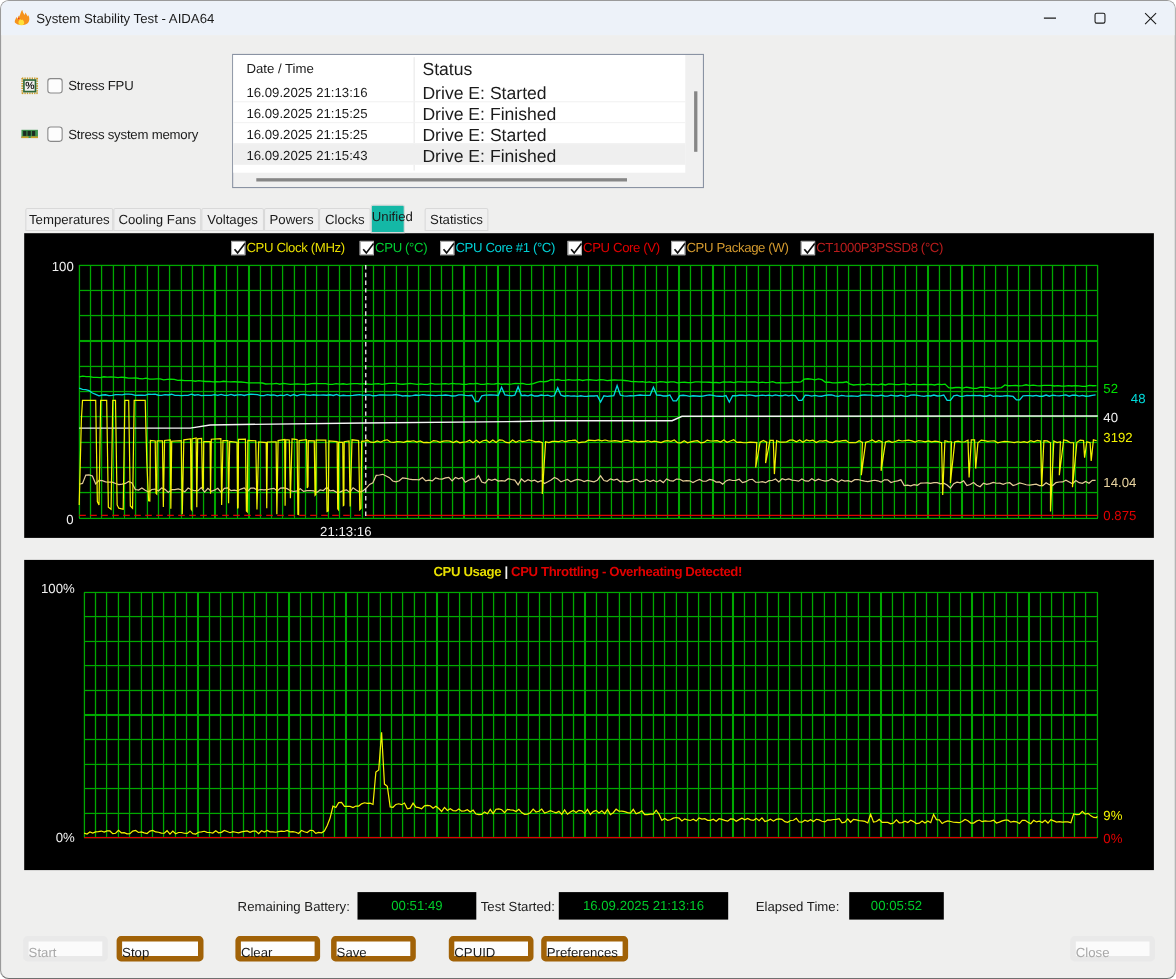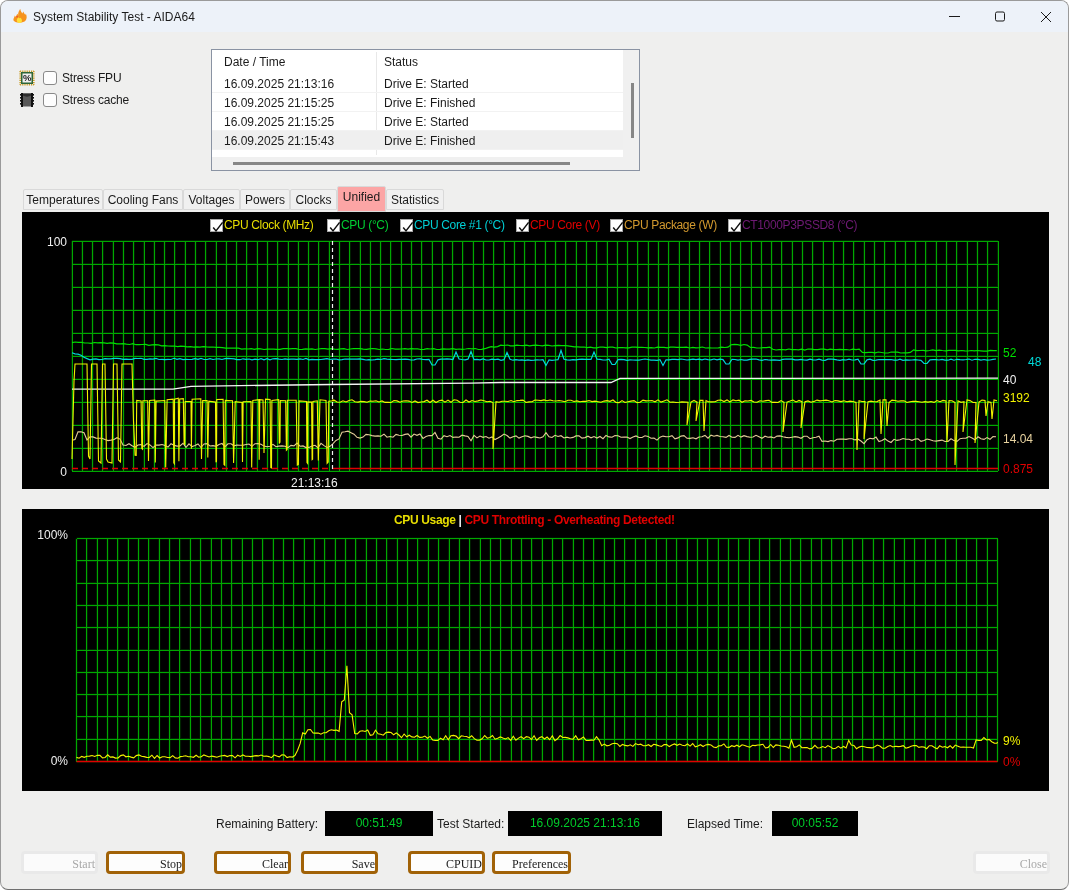--- a/index.html
+++ b/index.html
@@ -12,31 +12,31 @@
 .icon { position:absolute; left:18px; top:3px; width:16px; height:16px; }
 .cb { position:absolute; left:42px; top:4px; width:14px; height:14px; background:#fdfdfd;
   border:1px solid #898989; border-radius:3px; }
 .cbchk { position:absolute; left:42px; top:4px; width:14px; height:14px; background:#0067c0; border-radius:3px; }
 .rowlbl { position:absolute; left:61px; top:4px; font-size:12px; color:#1b1b1b; letter-spacing:-0.2px; }
 #tbl { position:absolute; left:210px; top:48px; width:429px; height:122px; background:#f0f0f0;
   border:1px solid #8a93a3; }
 #tblwhite { position:absolute; left:0; top:0; width:411px; height:107px; background:#fff; }
 .trow { position:absolute; left:0; width:411px; height:19px; border-bottom:1px solid #f2f2f2; }
 .tcell1 { position:absolute; left:12px; top:3px; font-size:12px; color:#1b1b1b; }
-.tcell2 { position:absolute; left:172px; top:3px; font-size:12px; color:#1b1b1b; }
+.tcell2 { position:absolute; left:172px; top:3px; font-size:16px; color:#1b1b1b; }
 .tab { position:absolute; top:188px; height:21px; background:#f0f0f0; border:1px solid #d9d9d9;
   font-size:12px; color:#1b1b1b; text-align:center; line-height:20px; border-radius:2px 2px 0 0; }
 #paneltop { position:absolute; left:21px; top:211px; width:1027px; height:277px; background:#000; }
 #panelbot { position:absolute; left:21px; top:508px; width:1027px; height:282px; background:#000; }
 .leg { position:absolute; top:217px; height:13px; font-size:12px; letter-spacing:-0.35px; }
 .legcb { position:absolute; width:13px; height:13px; background:#fff; border:1px solid #a8a8a8; }
 .leglbl { white-space:nowrap; }
 .clab { position:absolute; font-size:12px; white-space:nowrap; }
-.btn { position:absolute; top:850px; height:23px; background:#fdfdfd; border:3px solid #a16207;
-  border-radius:4px; font-size:12px; color:#1b1b1b; text-align:right; line-height:21px;font-family:Liberation Serif, serif; }
+.btn { position:absolute; top:850px; height:23px; background:#fdfdfd; border:5px solid #a16207;
+  border-radius:4px; font-size:12px; color:#1b1b1b; text-align:left; line-height:21px; }
 .btn.dis { background:#fbfbfb; border-color:#e9e9e9; color:#a8a8a8; }
 .blab { position:absolute; font-size:12px; color:#1b1b1b; white-space:nowrap; }
 .vbox { position:absolute; top:810px; height:25px; background:#000; color:#00cc2a; font-size:12px;
   text-align:center; line-height:25px; }
 </style></head>
 <body>
 <div id="win">
   <div id="titlebar"></div>
   <svg style="position:absolute;left:11px;top:7px" width="17" height="17" viewBox="0 0 17 17">
     <path d="M1.5 12.5 C1 10.5 2.5 9.5 2.8 7.5 L4.2 9.2 C4 7.8 4.6 6.8 5.6 5.8 L6.2 7.4 C5.8 5 7.2 2.6 8.2 0.8 C8.6 2.8 9.4 4.2 10.4 5.6 L11.2 3.4 C12 5 12.6 6.2 13.4 7 L13.8 5.6 C15 8.2 15 10.8 13.6 12.6 C11.4 15.4 4 15.6 1.5 12.5Z" fill="#f6931d"></path>
@@ -62,35 +62,33 @@
           <line x1="1.2" y1="1" x2="1.2" y2="15"></line>
           <line x1="14.8" y1="1" x2="14.8" y2="15"></line>
         </g>
         <rect x="2" y="2" width="12" height="12" fill="#2e6737"></rect>
         <rect x="3.5" y="3.5" width="9" height="9" fill="#f0f0f0"></rect>
         <text x="8.2" y="11.2" font-size="9.5" font-weight="bold" fill="#1e1e1e" text-anchor="middle" font-family="Liberation Sans">%</text>
       </svg>
     <div class="cb"></div>
       <div class="rowlbl">Stress FPU</div>
   </div>
-  <div class="row" style="top:88px">
+  <div class="row" style="top:110px">
     <svg class="icon" viewBox="0 0 16 16">
-        <g fill="#111">
-          <rect x="2" y="1" width="2" height="14"></rect>
-          <rect x="12" y="1" width="2" height="14"></rect>
-          <rect x="1" y="2" width="14" height="1.6"></rect>
-          <rect x="1" y="5" width="14" height="1.6"></rect>
-          <rect x="1" y="8" width="14" height="1.6"></rect>
-          <rect x="1" y="11" width="14" height="1.6"></rect>
+        <rect x="0.5" y="4" width="15" height="7.5" fill="#3f9450"></rect>
+        <rect x="0.5" y="10" width="6.5" height="1.5" fill="#caa02c"></rect>
+        <rect x="9" y="10" width="6.5" height="1.5" fill="#caa02c"></rect>
+        <g fill="#1c2b20">
+          <rect x="2" y="5" width="3" height="4.5"></rect>
+          <rect x="6" y="5" width="3" height="4.5"></rect>
+          <rect x="10" y="5" width="3" height="4.5"></rect>
         </g>
-        <rect x="4" y="1.5" width="8" height="13" fill="#585858"></rect>
-        <path d="M4 1.5 h8 v2 c-2 1.5 -6 1.5 -8 0 Z" fill="#2c2c2c"></path>
       </svg>
     <div class="cb"></div>
-      <div class="rowlbl">Stress cache</div>
+      <div class="rowlbl">Stress system memory</div>
   </div>
 
   <div id="tbl">
     <div id="tblwhite">
       <div style="position:absolute;left:0;top:0;width:411px;height:24px;">
         <div class="tcell1" style="top:5px">Date / Time</div>
         <div class="tcell2" style="top:5px">Status</div>
       </div>
       <div style="position:absolute;left:164px;top:2px;width:1px;height:103px;background:#e8e8e8"></div>
       <div class="trow" style="top:24px">
@@ -112,21 +110,21 @@
     </div>
     <div style="position:absolute;left:419px;top:33px;width:3px;height:55px;background:#868686"></div>
     <div style="position:absolute;left:21px;top:112px;width:337px;height:3px;background:#868686"></div>
   </div>
 
   <div class="tab" style="left:22px;width:80px">Temperatures</div>
   <div class="tab" style="left:102px;width:80px">Cooling Fans</div>
   <div class="tab" style="left:182px;width:57px">Voltages</div>
   <div class="tab" style="left:239px;width:50px">Powers</div>
   <div class="tab" style="left:289px;width:47px">Clocks</div>
-  <div class="tab" style="left:336px;width:49px;top:185px;height:26px;background:#fca5a5;z-index:3;font-weight:normal">Unified</div>
+  <div class="tab" style="left:336px;width:31px;top:185px;height:26px;background:#14b8a6;z-index:3;font-weight:normal">Unified</div>
   <div class="tab" style="left:385px;width:58px">Statistics</div>
 
   <div id="paneltop"></div>
   <svg style="position:absolute;left:21px;top:211px;z-index:2" width="1027" height="277" viewBox="0 0 1027 277">
     <path d="M50.00 29.0V259.0M60.29 29.0V259.0M70.58 29.0V259.0M80.87 29.0V259.0M91.16 29.0V259.0M101.44 29.0V259.0M111.73 29.0V259.0M122.02 29.0V259.0M132.31 29.0V259.0M142.60 29.0V259.0M152.89 29.0V259.0M163.18 29.0V259.0M173.47 29.0V259.0M183.76 29.0V259.0M194.04 29.0V259.0M204.33 29.0V259.0M214.62 29.0V259.0M224.91 29.0V259.0M235.20 29.0V259.0M245.49 29.0V259.0M255.78 29.0V259.0M266.07 29.0V259.0M276.36 29.0V259.0M286.64 29.0V259.0M296.93 29.0V259.0M307.22 29.0V259.0M317.51 29.0V259.0M327.80 29.0V259.0M338.09 29.0V259.0M348.38 29.0V259.0M358.67 29.0V259.0M368.96 29.0V259.0M379.24 29.0V259.0M389.53 29.0V259.0M399.82 29.0V259.0M410.11 29.0V259.0M420.40 29.0V259.0M430.69 29.0V259.0M440.98 29.0V259.0M451.27 29.0V259.0M461.56 29.0V259.0M471.84 29.0V259.0M482.13 29.0V259.0M492.42 29.0V259.0M502.71 29.0V259.0M513.00 29.0V259.0M523.29 29.0V259.0M533.58 29.0V259.0M543.87 29.0V259.0M554.16 29.0V259.0M564.44 29.0V259.0M574.73 29.0V259.0M585.02 29.0V259.0M595.31 29.0V259.0M605.60 29.0V259.0M615.89 29.0V259.0M626.18 29.0V259.0M636.47 29.0V259.0M646.76 29.0V259.0M657.04 29.0V259.0M667.33 29.0V259.0M677.62 29.0V259.0M687.91 29.0V259.0M698.20 29.0V259.0M708.49 29.0V259.0M718.78 29.0V259.0M729.07 29.0V259.0M739.36 29.0V259.0M749.64 29.0V259.0M759.93 29.0V259.0M770.22 29.0V259.0M780.51 29.0V259.0M790.80 29.0V259.0M801.09 29.0V259.0M811.38 29.0V259.0M821.67 29.0V259.0M831.96 29.0V259.0M842.24 29.0V259.0M852.53 29.0V259.0M862.82 29.0V259.0M873.11 29.0V259.0M883.40 29.0V259.0M893.69 29.0V259.0M903.98 29.0V259.0M914.27 29.0V259.0M924.56 29.0V259.0M934.84 29.0V259.0M945.13 29.0V259.0M955.42 29.0V259.0M965.71 29.0V259.0M976.00 29.0V259.0M50.0 29.00H976.0M50.0 52.00H976.0M50.0 75.00H976.0M50.0 98.00H976.0M50.0 121.00H976.0M50.0 144.00H976.0M50.0 167.00H976.0M50.0 190.00H976.0M50.0 213.00H976.0M50.0 236.00H976.0M50.0 259.00H976.0" stroke="#00a800" stroke-width="1" fill="none" shape-rendering="crispEdges"></path>
     <path d="M50.00 29.0V259.0M60.29 29.0V259.0M70.58 29.0V259.0M80.87 29.0V259.0M91.16 29.0V259.0M101.44 29.0V259.0M111.73 29.0V259.0M122.02 29.0V259.0M132.31 29.0V259.0M142.60 29.0V259.0M152.89 29.0V259.0M163.18 29.0V259.0M173.47 29.0V259.0M183.76 29.0V259.0M194.04 29.0V259.0M204.33 29.0V259.0M214.62 29.0V259.0M224.91 29.0V259.0M235.20 29.0V259.0M245.49 29.0V259.0M255.78 29.0V259.0M266.07 29.0V259.0M276.36 29.0V259.0M286.64 29.0V259.0M296.93 29.0V259.0M307.22 29.0V259.0M317.51 29.0V259.0M327.80 29.0V259.0M338.09 29.0V259.0M348.38 29.0V259.0M358.67 29.0V259.0M368.96 29.0V259.0M379.24 29.0V259.0M389.53 29.0V259.0M399.82 29.0V259.0M410.11 29.0V259.0M420.40 29.0V259.0M430.69 29.0V259.0M440.98 29.0V259.0M451.27 29.0V259.0M461.56 29.0V259.0M471.84 29.0V259.0M482.13 29.0V259.0M492.42 29.0V259.0M502.71 29.0V259.0M513.00 29.0V259.0M523.29 29.0V259.0M533.58 29.0V259.0M543.87 29.0V259.0M554.16 29.0V259.0M564.44 29.0V259.0M574.73 29.0V259.0M585.02 29.0V259.0M595.31 29.0V259.0M605.60 29.0V259.0M615.89 29.0V259.0M626.18 29.0V259.0M636.47 29.0V259.0M646.76 29.0V259.0M657.04 29.0V259.0M667.33 29.0V259.0M677.62 29.0V259.0M687.91 29.0V259.0M698.20 29.0V259.0M708.49 29.0V259.0M718.78 29.0V259.0M729.07 29.0V259.0M739.36 29.0V259.0M749.64 29.0V259.0M759.93 29.0V259.0M770.22 29.0V259.0M780.51 29.0V259.0M790.80 29.0V259.0M801.09 29.0V259.0M811.38 29.0V259.0M821.67 29.0V259.0M831.96 29.0V259.0M842.24 29.0V259.0M852.53 29.0V259.0M862.82 29.0V259.0M873.11 29.0V259.0M883.40 29.0V259.0M893.69 29.0V259.0M903.98 29.0V259.0M914.27 29.0V259.0M924.56 29.0V259.0M934.84 29.0V259.0M945.13 29.0V259.0M955.42 29.0V259.0M965.71 29.0V259.0M976.00 29.0V259.0M50.0 29.00H976.0M50.0 52.00H976.0M50.0 75.00H976.0M50.0 98.00H976.0M50.0 121.00H976.0M50.0 144.00H976.0M50.0 167.00H976.0M50.0 190.00H976.0M50.0 213.00H976.0M50.0 236.00H976.0M50.0 259.00H976.0" stroke="#00a800" stroke-width="2.2" fill="none" stroke-opacity="0.22"></path>
     <polyline points="50.0,130.7 53.2,130.0 56.4,130.4 59.6,130.4 62.8,131.0 66.0,131.0 69.2,131.3 72.4,130.5 75.6,130.9 78.8,130.6 82.0,130.8 85.2,131.3 88.4,130.9 91.6,131.2 94.8,131.8 98.0,131.8 101.2,131.6 104.4,132.1 107.6,132.5 110.8,131.7 114.0,132.7 117.2,132.7 120.4,132.5 123.6,132.4 126.8,133.4 130.0,132.9 133.2,132.7 136.4,132.9 139.6,133.8 142.8,133.7 146.0,134.0 149.2,134.1 152.4,134.0 155.6,134.6 158.8,134.1 162.0,134.4 165.2,134.8 168.4,134.7 171.6,135.1 174.8,134.9 178.0,135.2 181.2,134.6 184.4,134.9 187.6,135.1 190.8,135.0 194.0,135.3 197.2,135.3 200.4,135.6 203.6,136.1 206.8,136.0 210.0,136.1 213.2,136.0 216.4,136.2 219.6,137.1 222.8,136.9 226.0,137.0 229.2,136.6 232.4,137.3 235.6,136.6 238.8,136.9 242.0,137.5 245.2,137.2 248.4,137.1 251.6,137.2 254.8,137.4 258.0,137.3 261.2,136.7 264.4,136.5 267.6,136.8 270.8,136.7 274.0,136.7 277.2,137.5 280.4,137.4 283.6,136.8 286.8,137.2 290.0,136.9 293.2,137.5 296.4,137.0 299.6,136.7 302.8,136.7 306.0,137.1 309.2,136.7 312.4,137.1 315.6,137.4 318.8,136.9 322.0,136.7 325.2,137.5 328.4,137.0 331.6,136.6 334.8,136.5 338.0,136.6 341.2,137.1 344.4,137.3 347.6,136.9 350.8,136.5 354.0,136.9 357.2,137.5 360.4,137.0 363.6,137.5 366.8,137.4 370.0,136.5 373.2,137.2 376.4,137.2 379.6,137.0 382.8,136.7 386.0,137.2 389.2,136.6 392.4,136.9 395.6,136.9 398.8,137.5 402.0,137.4 405.2,136.7 408.4,137.0 411.6,136.6 414.8,137.5 418.0,137.4 421.2,136.8 424.4,137.2 427.6,137.1 430.8,136.6 434.0,137.3 437.2,137.0 440.4,137.3 443.6,137.0 446.8,136.5 450.0,136.8 453.2,136.5 456.4,137.5 459.6,137.3 462.8,136.7 466.0,135.6 469.2,134.7 472.4,135.1 475.6,134.6 478.8,133.1 482.0,133.5 485.2,133.0 488.4,133.8 491.6,133.8 494.8,133.1 498.0,133.5 501.2,133.6 504.4,133.2 507.6,133.9 510.8,133.4 514.0,133.2 517.2,133.5 520.4,133.8 523.6,133.2 526.8,133.3 530.0,134.0 533.2,133.7 536.4,133.4 539.6,133.6 542.8,133.5 546.0,133.9 549.2,134.3 552.4,134.9 555.6,134.9 558.8,135.2 562.0,135.0 565.2,135.6 568.4,135.2 571.6,135.9 574.8,135.9 578.0,135.0 581.2,135.2 584.4,135.7 587.6,135.2 590.8,135.1 594.0,136.0 597.2,135.6 600.4,135.5 603.6,135.8 606.8,135.8 610.0,135.2 613.2,135.1 616.4,135.4 619.6,135.4 622.8,135.5 626.0,135.8 629.2,135.7 632.4,136.0 635.6,135.1 638.8,135.4 642.0,135.3 645.2,135.9 648.4,135.2 651.6,135.2 654.8,135.4 658.0,135.4 661.2,135.3 664.4,135.2 667.6,136.0 670.8,135.4 674.0,135.9 677.2,135.6 680.4,135.0 683.6,136.0 686.8,135.9 690.0,136.0 693.2,136.0 696.4,135.9 699.6,135.1 702.8,135.5 706.0,135.2 709.2,132.7 712.4,132.3 715.6,132.7 718.8,133.3 722.0,132.5 725.2,133.1 728.4,135.5 731.6,135.4 734.8,136.0 738.0,136.0 741.2,135.6 744.4,135.7 747.6,135.1 750.8,137.3 754.0,138.0 757.2,137.6 760.4,137.5 763.6,137.8 766.8,137.0 770.0,137.6 773.2,137.5 776.4,137.9 779.6,137.1 782.8,138.0 786.0,137.0 789.2,137.2 792.4,137.6 795.6,137.7 798.8,137.2 802.0,137.1 805.2,137.9 808.4,137.2 811.6,137.6 814.8,137.6 818.0,137.4 821.2,137.6 824.4,137.5 827.6,138.0 830.8,137.2 834.0,137.7 837.2,137.2 840.4,140.4 843.6,140.7 846.8,140.3 850.0,140.3 853.2,140.8 856.4,140.0 859.6,140.5 862.8,141.0 866.0,141.0 869.2,140.0 872.4,140.2 875.6,140.2 878.8,141.0 882.0,140.9 885.2,140.9 888.4,140.4 891.6,137.9 894.8,138.7 898.0,138.5 901.2,138.4 904.4,138.8 907.6,138.5 910.8,137.8 914.0,138.6 917.2,138.1 920.4,138.5 923.6,138.8 926.8,138.4 930.0,138.4 933.2,138.4 936.4,138.9 939.6,138.5 942.8,138.9 946.0,139.0 949.2,138.5 952.4,138.9 955.6,138.5 958.8,138.8 962.0,139.2 965.2,139.2 968.4,138.4 971.6,138.7 974.8,138.6" stroke="#00e000" stroke-width="1.2" fill="none"></polyline>
     <polyline points="50.0,140.8 53.0,141.9 56.0,142.2 59.0,143.2 62.0,145.3 65.0,146.6 68.0,147.9 71.0,147.1 74.0,146.9 77.0,147.7 80.0,147.5 83.0,146.7 86.0,146.8 89.0,146.9 92.0,146.3 95.0,146.3 98.0,146.6 101.0,147.4 104.0,147.2 107.0,147.3 110.0,147.4 113.0,146.4 116.0,146.5 119.0,146.3 122.0,147.3 125.0,147.4 128.0,146.8 131.0,147.1 134.0,146.4 137.0,147.5 140.0,147.4 143.0,147.6 146.0,147.4 149.0,147.5 152.0,146.3 155.0,147.3 158.0,146.7 161.0,147.6 164.0,147.4 167.0,147.5 170.0,147.4 173.0,146.7 176.0,147.4 179.0,146.5 182.0,147.5 185.0,147.5 188.0,146.6 191.0,147.5 194.0,147.0 197.0,146.8 200.0,147.5 203.0,146.7 206.0,146.4 209.0,146.6 212.0,146.8 215.0,147.6 218.0,147.7 221.0,146.8 224.0,147.3 227.0,147.0 230.0,147.8 233.0,147.2 236.0,147.7 239.0,146.6 242.0,147.8 245.0,146.7 248.0,147.8 251.0,146.8 254.0,146.6 257.0,147.1 260.0,147.5 263.0,146.9 266.0,147.3 269.0,147.2 272.0,147.1 275.0,147.3 278.0,146.9 281.0,147.5 284.0,146.5 287.0,147.8 290.0,147.3 293.0,147.6 296.0,147.6 299.0,147.5 302.0,147.1 305.0,146.7 308.0,147.5 311.0,147.1 314.0,147.0 317.0,147.8 320.0,147.6 323.0,147.0 326.0,147.1 329.0,147.2 332.0,147.2 335.0,147.1 338.0,146.8 341.0,147.3 344.0,148.0 347.0,147.6 350.0,148.0 353.0,147.6 356.0,147.1 359.0,147.5 362.0,146.7 365.0,147.1 368.0,147.3 371.0,147.5 374.0,147.7 377.0,147.4 380.0,147.4 383.0,147.1 386.0,147.4 389.0,148.0 392.0,147.9 395.0,147.0 398.0,146.9 401.0,147.5 404.0,147.7 407.0,147.3 410.0,153.0 413.0,153.0 416.0,147.8 419.0,147.2 422.0,147.1 425.0,146.9 428.0,147.2 431.0,147.5 434.0,140.0 437.0,147.0 440.0,147.5 443.0,147.8 446.0,147.2 449.0,139.5 452.0,147.6 455.0,147.3 458.0,147.8 461.0,146.9 464.0,148.0 467.0,148.0 470.0,147.1 473.0,147.6 476.0,147.2 479.0,148.3 482.0,147.7 485.0,140.5 488.0,147.3 491.0,148.2 494.0,147.6 497.0,148.1 500.0,147.9 503.0,148.4 506.0,147.8 509.0,148.3 512.0,148.2 515.0,147.9 518.0,148.0 521.0,147.7 524.0,153.5 527.0,147.8 530.0,148.3 533.0,148.0 536.0,147.7 539.0,138.5 542.0,147.3 545.0,147.9 548.0,148.1 551.0,147.7 554.0,147.9 557.0,147.4 560.0,147.1 563.0,147.4 566.0,147.4 569.0,147.4 572.0,140.0 575.0,147.2 578.0,147.3 581.0,148.0 584.0,148.0 587.0,147.1 590.0,152.5 593.0,152.5 596.0,147.6 599.0,147.3 602.0,147.6 605.0,148.3 608.0,147.8 611.0,148.0 614.0,148.2 617.0,148.1 620.0,147.5 623.0,147.0 626.0,147.5 629.0,148.1 632.0,148.2 635.0,148.3 638.0,147.6 641.0,153.5 644.0,147.8 647.0,147.8 650.0,147.3 653.0,147.3 656.0,147.6 659.0,147.0 662.0,147.5 665.0,148.0 668.0,147.6 671.0,147.2 674.0,147.7 677.0,147.2 680.0,147.9 683.0,147.0 686.0,147.6 689.0,147.8 692.0,147.0 695.0,147.9 698.0,147.2 701.0,147.6 704.0,152.0 707.0,152.0 710.0,147.3 713.0,147.5 716.0,148.1 719.0,147.5 722.0,148.1 725.0,148.2 728.0,147.4 731.0,147.1 734.0,147.0 737.0,147.8 740.0,148.4 743.0,147.5 746.0,147.9 749.0,148.1 752.0,147.9 755.0,148.1 758.0,148.3 761.0,147.3 764.0,147.0 767.0,147.2 770.0,147.2 773.0,147.9 776.0,147.8 779.0,147.3 782.0,148.0 785.0,148.1 788.0,147.2 791.0,147.9 794.0,148.0 797.0,147.2 800.0,148.1 803.0,148.4 806.0,147.2 809.0,147.0 812.0,147.4 815.0,147.9 818.0,148.3 821.0,147.6 824.0,148.0 827.0,147.1 830.0,148.0 833.0,147.9 836.0,147.1 839.0,152.0 842.0,152.0 845.0,147.8 848.0,147.2 851.0,148.4 854.0,148.1 857.0,147.5 860.0,147.6 863.0,147.5 866.0,147.7 869.0,147.5 872.0,148.2 875.0,148.2 878.0,147.1 881.0,148.3 884.0,147.9 887.0,148.2 890.0,148.0 893.0,147.6 896.0,148.0 899.0,148.4 902.0,151.5 905.0,151.5 908.0,147.8 911.0,147.7 914.0,147.6 917.0,148.0 920.0,147.4 923.0,148.2 926.0,148.2 929.0,147.1 932.0,148.2 935.0,147.3 938.0,147.7 941.0,147.9 944.0,147.5 947.0,147.0 950.0,148.2 953.0,147.3 956.0,147.3 959.0,148.1 962.0,147.5 965.0,148.2 968.0,148.0 971.0,147.4 974.0,147.0" stroke="#00d9d9" stroke-width="1.2" fill="none"></polyline>
     <polyline points="50.0,177.2 151.0,177.2 169.0,174.3 309.0,172.5 449.0,171.2 479.0,170.5 589.0,170.5 598.0,166.4 976.0,166.2" stroke="#f4f4f4" stroke-width="1.3" fill="none"></polyline>
     <polyline points="50.0,228.2 53.0,227.5 56.0,219.9 59.0,219.8 62.0,220.7 65.0,227.9 68.0,224.8 71.0,224.9 74.0,226.1 77.0,226.3 80.0,226.3 83.0,227.5 86.0,228.6 89.0,228.1 92.0,227.5 95.0,225.7 98.0,227.1 101.0,233.0 104.0,233.5 107.0,231.7 110.0,233.7 113.0,235.3 116.0,233.0 119.0,232.6 122.0,234.4 125.0,231.6 128.0,232.9 131.0,235.6 134.0,233.1 137.0,233.1 140.0,232.5 143.0,233.5 146.0,235.1 149.0,231.7 152.0,233.2 155.0,234.1 158.0,234.0 161.0,231.3 164.0,235.4 167.0,231.9 170.0,234.6 173.0,233.6 176.0,231.9 179.0,235.5 182.0,231.9 185.0,231.6 188.0,234.0 191.0,233.6 194.0,234.3 197.0,232.6 200.0,231.5 203.0,234.7 206.0,231.8 209.0,231.8 212.0,233.8 215.0,233.0 218.0,233.3 221.0,233.2 224.0,232.5 227.0,232.0 230.0,234.4 233.0,231.7 236.0,231.6 239.0,232.2 242.0,234.1 245.0,234.8 248.0,234.2 251.0,232.4 254.0,234.7 257.0,234.1 260.0,233.9 263.0,234.2 266.0,235.7 269.0,233.4 272.0,233.9 275.0,231.1 278.0,234.2 281.0,233.9 284.0,235.6 287.0,235.4 290.0,234.0 293.0,233.3 296.0,235.7 299.0,231.4 302.0,233.6 305.0,235.4 308.0,234.3 311.0,231.7 314.0,228.4 317.0,226.9 320.0,220.2 323.0,219.8 326.0,219.2 329.0,220.7 332.0,222.2 335.0,225.3 338.0,226.1 341.0,225.1 344.0,222.4 347.0,222.8 350.0,223.6 353.0,224.1 356.0,223.9 359.0,224.2 362.0,222.1 365.0,225.2 368.0,224.5 371.0,225.2 374.0,222.4 377.0,223.3 380.0,223.5 383.0,222.4 386.0,221.9 389.0,225.1 392.0,222.1 395.0,223.3 398.0,222.0 401.0,226.4 404.0,224.6 407.0,223.5 410.0,223.6 413.0,220.4 416.0,226.2 419.0,227.2 422.0,223.7 425.0,224.7 428.0,223.6 431.0,225.4 434.0,225.0 437.0,225.3 440.0,223.2 443.0,223.9 446.0,224.5 449.0,228.8 452.0,223.4 455.0,225.9 458.0,224.1 461.0,225.3 464.0,224.5 467.0,226.2 470.0,224.9 473.0,227.6 476.0,226.0 479.0,224.3 482.0,222.1 485.0,223.5 488.0,226.1 491.0,224.8 494.0,223.9 497.0,226.1 500.0,224.7 503.0,223.8 506.0,224.4 509.0,225.8 512.0,224.8 515.0,225.4 518.0,226.0 521.0,224.7 524.0,220.6 527.0,224.8 530.0,225.5 533.0,223.3 536.0,224.5 539.0,223.7 542.0,226.0 545.0,225.1 548.0,226.0 551.0,225.4 554.0,223.9 557.0,223.8 560.0,226.1 563.0,225.6 566.0,224.2 569.0,225.8 572.0,224.5 575.0,226.1 578.0,224.5 581.0,226.7 584.0,223.4 587.0,224.9 590.0,225.3 593.0,223.5 596.0,223.7 599.0,225.3 602.0,225.0 605.0,225.1 608.0,226.6 611.0,225.1 614.0,223.9 617.0,225.5 620.0,225.5 623.0,223.8 626.0,224.4 629.0,226.3 632.0,226.0 635.0,228.1 638.0,225.2 641.0,224.1 644.0,224.8 647.0,224.7 650.0,223.7 653.0,226.8 656.0,225.9 659.0,224.1 662.0,223.7 665.0,226.3 668.0,226.4 671.0,225.8 674.0,226.8 677.0,225.0 680.0,224.8 683.0,223.4 686.0,226.2 689.0,223.2 692.0,224.2 695.0,223.4 698.0,224.5 701.0,224.8 704.0,225.4 707.0,223.5 710.0,225.2 713.0,225.4 716.0,223.3 719.0,225.1 722.0,223.7 725.0,224.6 728.0,225.3 731.0,225.0 734.0,223.3 737.0,224.7 740.0,226.3 743.0,224.2 746.0,225.3 749.0,224.9 752.0,226.0 755.0,224.1 758.0,223.9 761.0,224.7 764.0,225.4 767.0,225.8 770.0,225.2 773.0,224.6 776.0,225.1 779.0,226.3 782.0,224.2 785.0,224.2 788.0,226.7 791.0,225.7 794.0,225.2 797.0,224.2 800.0,229.4 803.0,229.0 806.0,229.6 809.0,228.6 812.0,229.2 815.0,227.2 818.0,227.1 821.0,227.0 824.0,227.4 827.0,226.7 830.0,226.8 833.0,227.9 836.0,227.2 839.0,229.0 842.0,231.7 845.0,227.7 848.0,226.3 851.0,226.9 854.0,225.1 857.0,229.5 860.0,228.5 863.0,226.7 866.0,229.1 869.0,230.5 872.0,227.3 875.0,228.4 878.0,227.7 881.0,226.5 884.0,227.3 887.0,227.2 890.0,228.3 893.0,227.1 896.0,226.8 899.0,229.4 902.0,228.5 905.0,227.0 908.0,227.8 911.0,228.7 914.0,229.1 917.0,228.6 920.0,228.1 923.0,229.5 926.0,229.5 929.0,226.8 932.0,228.6 935.0,229.4 938.0,226.7 941.0,226.2 944.0,226.1 947.0,224.5 950.0,226.1 953.0,227.8 956.0,224.8 959.0,226.8 962.0,227.4 965.0,225.6 968.0,227.3 971.0,224.6 974.0,224.7" stroke="#e3cc96" stroke-width="1.1" fill="none"></polyline>
@@ -152,21 +150,21 @@
         <path d="M2.2 6.6 L5 9.9 L11.6 1.4" stroke="#111" stroke-width="1.5" fill="none"></path>
       </svg></div>
     <div class="leg leglbl" style="left:529px;color:#e00000">CPU Core (V)</div>
   <div class="legcb" style="left:609px;top:218px"><svg width="13" height="13" viewBox="0 0 13 13" style="overflow:visible">
         <path d="M2.2 6.6 L5 9.9 L11.6 1.4" stroke="#111" stroke-width="1.5" fill="none"></path>
       </svg></div>
     <div class="leg leglbl" style="left:623px;color:#d2992e">CPU Package (W)</div>
   <div class="legcb" style="left:727px;top:218px"><svg width="13" height="13" viewBox="0 0 13 13" style="overflow:visible">
         <path d="M2.2 6.6 L5 9.9 L11.6 1.4" stroke="#111" stroke-width="1.5" fill="none"></path>
       </svg></div>
-    <div class="leg leglbl" style="left:741px;color:#701a75">CT1000P3PSSD8 (°C)</div>
+    <div class="leg leglbl" style="left:741px;color:#b91c1c">CT1000P3PSSD8 (°C)</div>
 
   <div class="clab" style="left:46px;top:234px;width:20px;text-align:right;color:#f0f0f0">100</div>
   <div class="clab" style="left:46px;top:464px;width:20px;text-align:right;color:#f0f0f0">0</div>
   <div class="clab" style="left:290px;top:475px;color:#f0f0f0">21:13:16</div>
   <div class="clab" style="left:1002px;top:345px;color:#00e000">52</div>
   <div class="clab" style="left:1027px;top:354px;color:#00d9d9">48</div>
   <div class="clab" style="left:1002px;top:372px;color:#f0f0f0">40</div>
   <div class="clab" style="left:1002px;top:390px;color:#f2f200">3192</div>
   <div class="clab" style="left:1002px;top:431px;color:#e8d3a0">14.04</div>
   <div class="clab" style="left:1002px;top:461px;color:#e00000">0.875</div>

